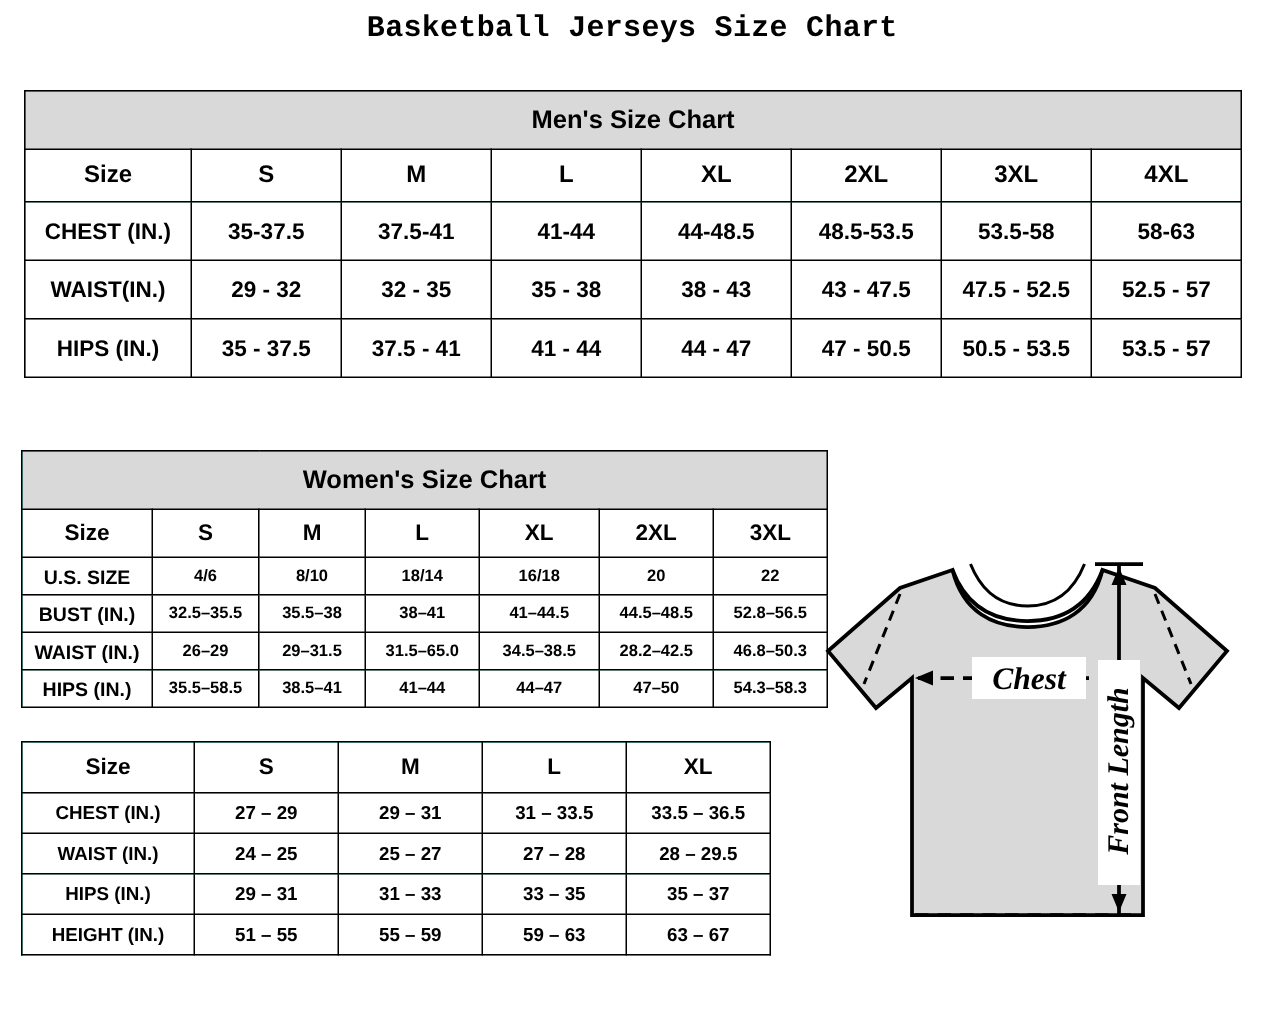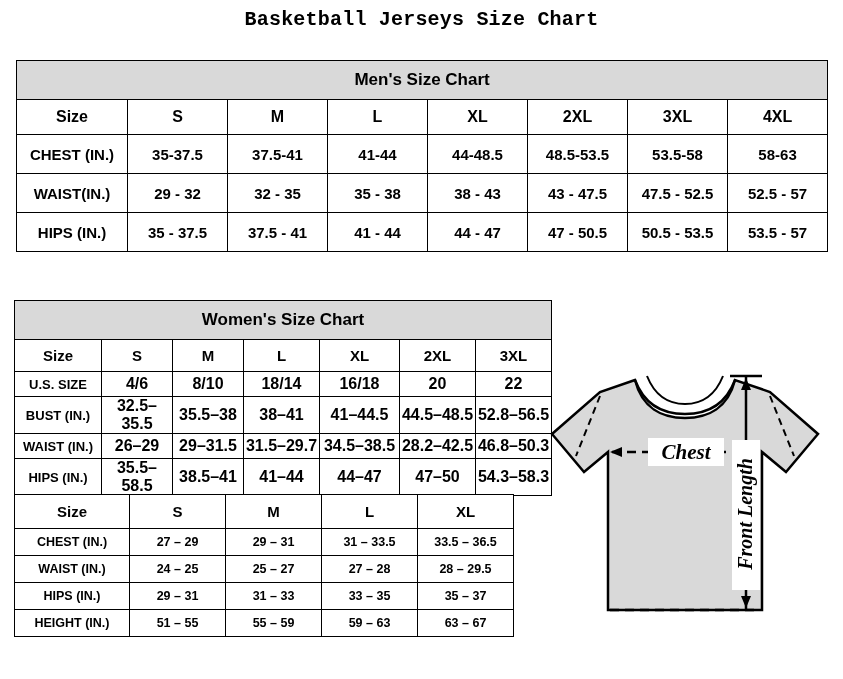--- a/index.html
+++ b/index.html
@@ -65,21 +65,21 @@
   #mens-chart table { width: 811px; }
   #mens-chart .section-title td { font-size: 17px; height: 38px; }
   #mens-chart .hdr td { font-size: 16px; height: 34px; }
   #mens-chart .row td { font-size: 15px; height: 38px; }
 
   
   #womens-chart { left: 14px; top: 300px; }
   #womens-chart table { width: 537px; }
   #womens-chart .section-title td { font-size: 17px; height: 38px; }
   #womens-chart .hdr td { font-size: 15px; height: 31px; }
-  #womens-chart .row td { font-size: 16px; height: 24px; }
+  #womens-chart .row td { font-size: 11px; height: 24px; }
   #womens-chart .row td.lbl { font-size: 13px; }
 
   
   #youth-chart { left: 14px; top: 494px; }
   #youth-chart table { width: 499px; }
   #youth-chart .section-title td { font-size: 17px; height: 38px; }
   #youth-chart .hdr td { font-size: 15px; height: 33px; }
   #youth-chart .row td { font-size: 12.5px; height: 26px; }
   #youth-chart .row td.lbl { font-size: 12.5px; }
 
@@ -202,21 +202,21 @@
         <td>35.5–38</td>
         <td>38–41</td>
         <td>41–44.5</td>
         <td>44.5–48.5</td>
         <td>52.8–56.5</td>
       </tr>
       <tr class="row">
         <td class="lbl">WAIST (IN.)</td>
         <td>26–29</td>
         <td>29–31.5</td>
-        <td>31.5–29.7</td>
+        <td>31.5–65.0</td>
         <td>34.5–38.5</td>
         <td>28.2–42.5</td>
         <td>46.8–50.3</td>
       </tr>
       <tr class="row">
         <td class="lbl">HIPS (IN.)</td>
         <td>35.5–58.5</td>
         <td>38.5–41</td>
         <td>41–44</td>
         <td>44–47</td>

